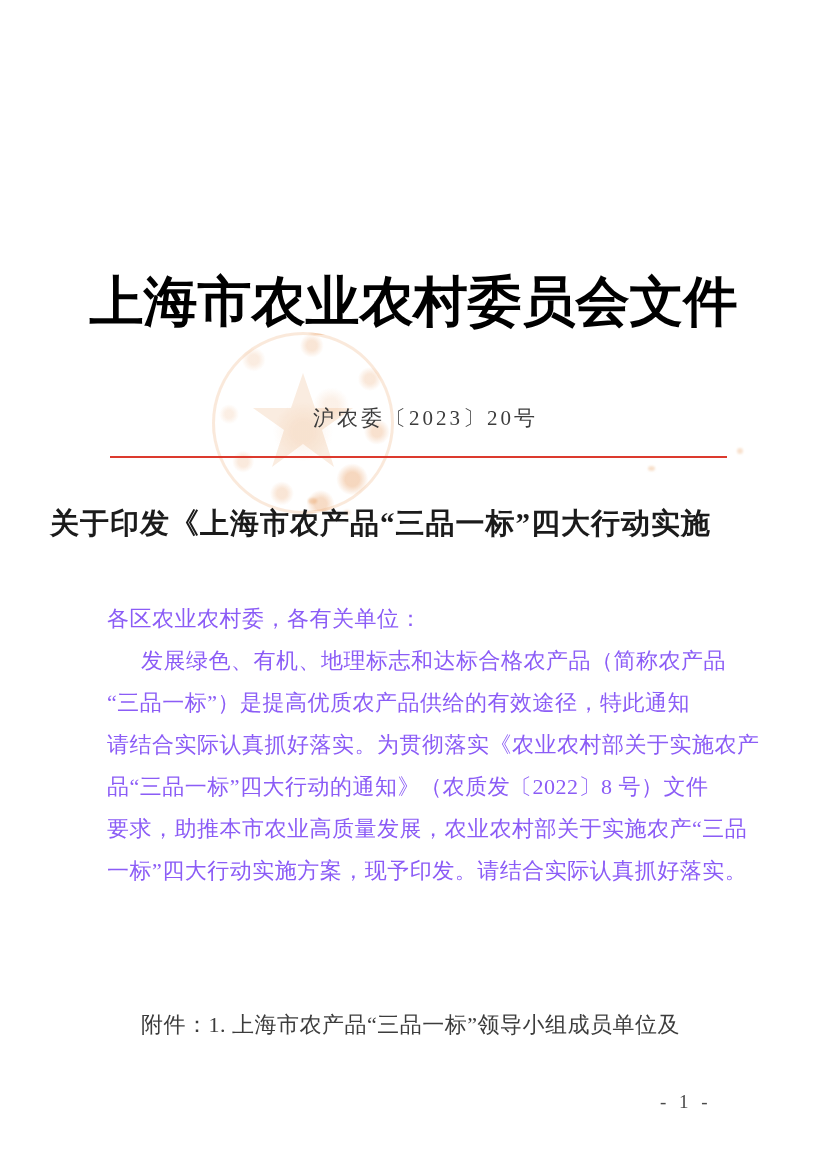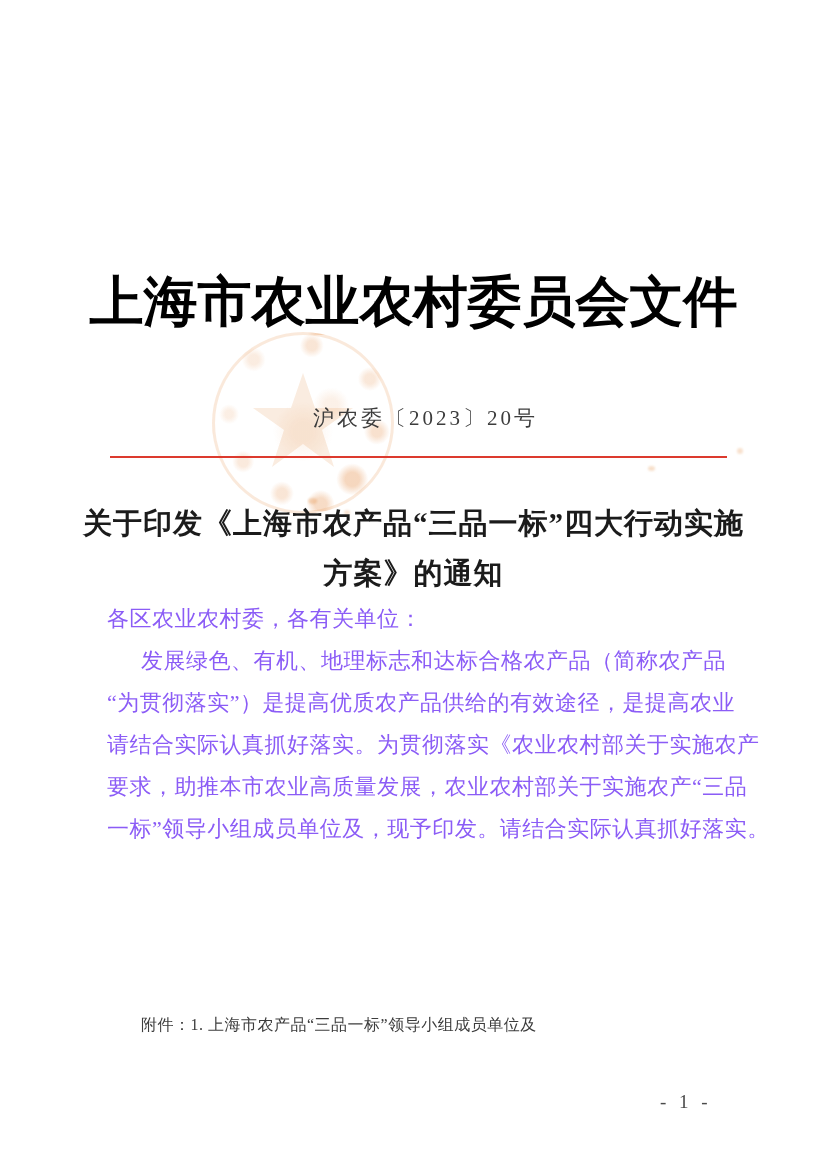--- a/index.html
+++ b/index.html
@@ -78,21 +78,21 @@
     width: 617px;
     height: 2px;
   }
 
   
   .doc-title {
     position: absolute;
     top: 498px;
     left: 50px;
     width: 727px;
-    text-align: center;
+    text-align: left;
     font-size: 29px;
     font-weight: bold;
     color: #1b1b1b;
     line-height: 50px;
     letter-spacing: 1px;
   }
 
   
   .body-block {
     position: absolute;
@@ -105,21 +105,21 @@
     letter-spacing: 0.5px;
   }
   .body-line { white-space: nowrap; }
   .indent { text-indent: 34px; font-family: Liberation Serif, serif; }
 
   .attachment-line {
     position: absolute;
     top: 1004px;
     left: 107px;
     width: 660px;
-    font-size: 16px;
+    font-size: 22px;
     line-height: 42px;
     color: #3c3c3c;
     text-indent: 34px;
     white-space: nowrap;
     letter-spacing: 0.5px;
   }
 
   .page-number {
     position: absolute;
     top: 1091px;
@@ -146,29 +146,29 @@
   <div class="seal-speck speck-d"></div>
 
   <div class="org-title" style="color: #000000;">上海市农业农村委员会文件</div>
 
   <div class="doc-number">沪农委〔2023〕20号</div>
 
   <div class="red-line" style="background: rgb(220, 58, 46);"></div>
 
   <div class="doc-title">
     <div>关于印发《上海市农产品“三品一标”四大行动实施</div>
-    <div>方案》的通知</div>
   </div>
 
   <div class="body-block">
     <div class="body-line">各区农业农村委，各有关单位：</div>
     <div class="body-line indent">发展绿色、有机、地理标志和达标合格农产品（简称农产品</div>
-    <div class="body-line">“为贯彻落实”）是提高优质农产品供给的有效途径，是提高农业</div>
+    <div class="body-line">“三品一标”）是提高优质农产品供给的有效途径，特此通知</div>
     <div class="body-line">请结合实际认真抓好落实。为贯彻落实《农业农村部关于实施农产</div>
+    <div class="body-line">品“三品一标”四大行动的通知》（农质发〔2022〕8 号）文件</div>
     <div class="body-line">要求，助推本市农业高质量发展，农业农村部关于实施农产“三品</div>
-    <div class="body-line">一标”领导小组成员单位及，现予印发。请结合实际认真抓好落实。</div>
+    <div class="body-line">一标”四大行动实施方案，现予印发。请结合实际认真抓好落实。</div>
   </div>
 
   <div class="attachment-line">附件：1. 上海市农产品“三品一标”领导小组成员单位及</div>
 
   <div class="page-number">- 1 -</div>
 
 </div>
 
 </body></html>

